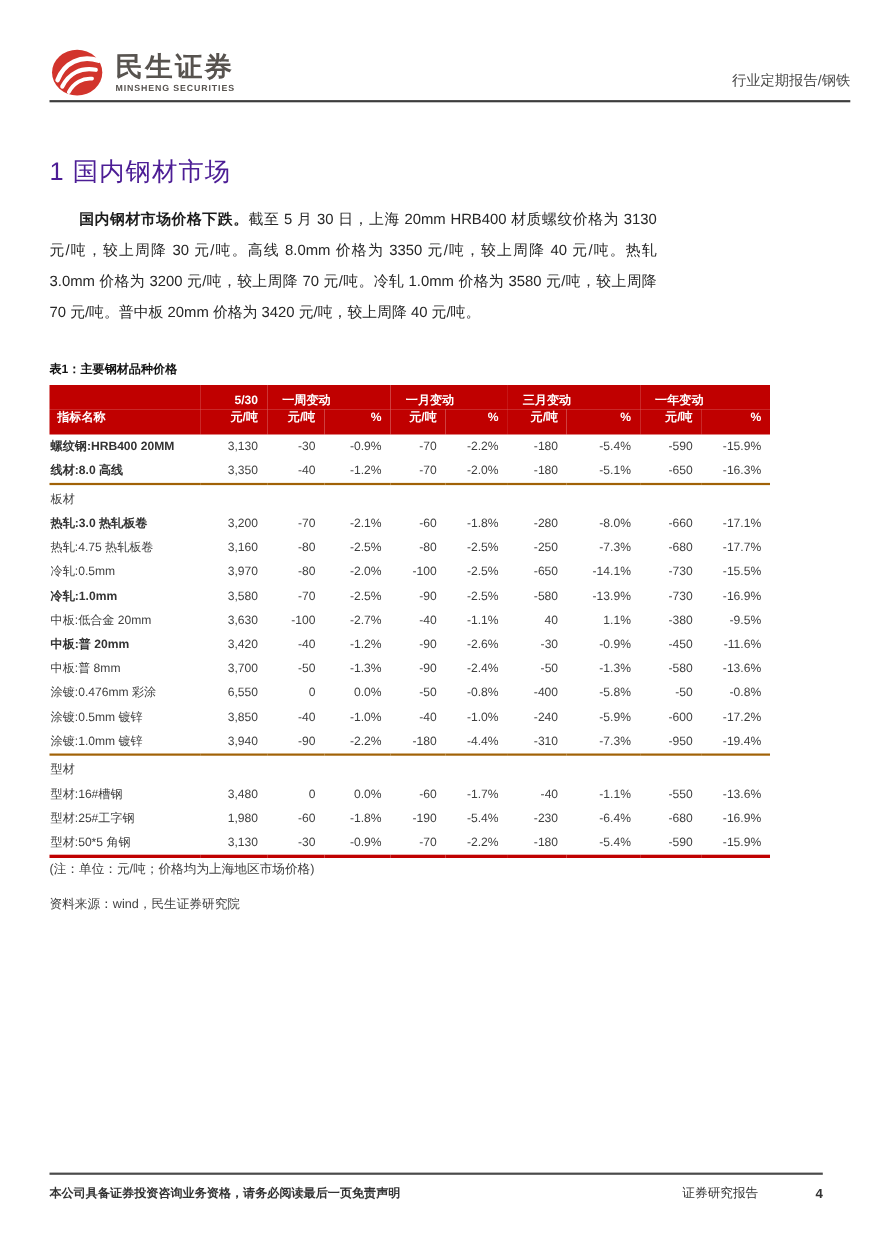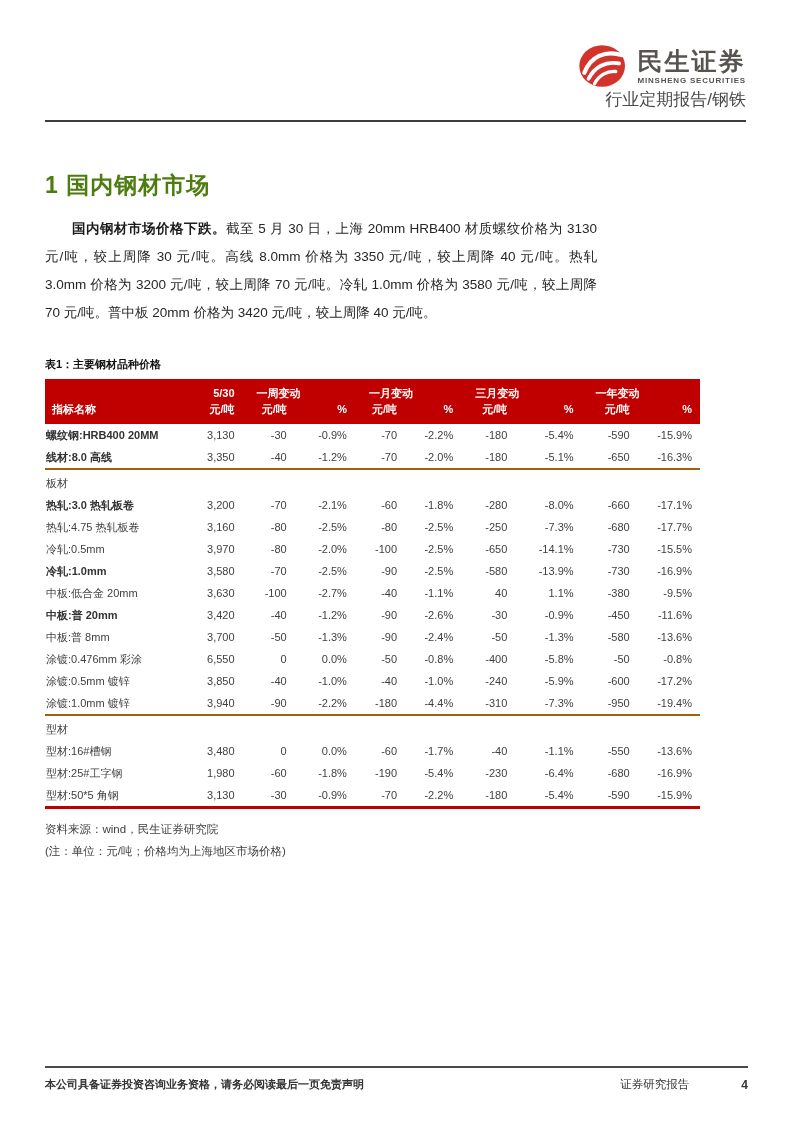--- a/index.html
+++ b/index.html
@@ -1,30 +1,30 @@
 <!DOCTYPE html>
 <html><head>
 <meta charset="utf-8">
 <style>
   * { margin:0; padding:0; box-sizing:border-box; }
   html,body { background:#ffffff; }
   body { font-family:"Liberation Sans","DejaVu Sans",sans-serif; }
   .page { position:relative; width:793px; height:1122px; background:#fff; overflow:hidden; }
 
   
-  .header { margin:44px 47px 0 45px; display:flex; justify-content:space-between; align-items:flex-end;
-            border-bottom:2px solid #3d3d3d; padding-bottom:3px;flex-direction:column; }
+  .header { margin:44px 20px 0 45px; display:flex; justify-content:space-between; align-items:flex-end;
+            border-bottom:2px solid #3d3d3d; padding-bottom:3px; }
   .brand { display:flex; align-items:center; }
   .logo { width:52px; height:44px; margin-right:8px; }
   .brand-cn { font-size:25px; font-weight:700; color:#57534f; letter-spacing:2px; line-height:26px; }
   .brand-en { font-size:8px; font-weight:700; color:#57534f; letter-spacing:0.8px; margin-top:2px; }
-  .report-type { font-size:17px; color:#4a4a4a; padding-bottom:6px; }
+  .report-type { font-size:13px; color:#4a4a4a; padding-bottom:6px; }
 
   
-  .sec-title { margin:48px 45px 0 45px; font-size:23px; font-weight:700; color:#4d7c0f; letter-spacing:1px; }
+  .sec-title { margin:48px 45px 0 45px; font-size:23px; font-weight:400; color:#4c1d95; letter-spacing:1px; }
   .para { margin:14px 45px 0 45px; width:552px; font-size:13.5px; line-height:28px; color:#262626;
           text-align:justify; text-indent:2em; }
   .para b { font-weight:700; color:#1c1c1c; }
 
   
   .tbl-title { margin:30px 45px 0 45px; font-size:11px; font-weight:700; color:#111; }
   table.price-table { margin:7px 45px 0 45px; width:655px; table-layout:fixed; border-collapse:collapse;
           font-size:11px; border-bottom:3px solid #c00000; }
   thead th { background:#c00000; color:#fff; font-weight:700; text-align:right; padding:16px 8px 3px 0; line-height:15px; }
   thead tr.group-row th { padding-top:7px; padding-bottom:0; }
@@ -292,22 +292,22 @@
           <td>-70</td>
           <td>-2.2%</td>
           <td>-180</td>
           <td>-5.4%</td>
           <td>-590</td>
           <td>-15.9%</td>
         </tr>
       </tbody>
   </table>
 
+  <div class="src">(注：单位：元/吨；价格均为上海地区市场价格)</div>
   <div class="src first">资料来源：wind，民生证券研究院</div>
-  <div class="src">(注：单位：元/吨；价格均为上海地区市场价格)</div>
 
   <div class="footer">
     <div class="f-left">本公司具备证券投资咨询业务资格，请务必阅读最后一页免责声明</div>
     <div class="f-right">
       <span>证券研究报告</span>
       <span class="pagenum">4</span>
     </div>
   </div>
 
 </div>

